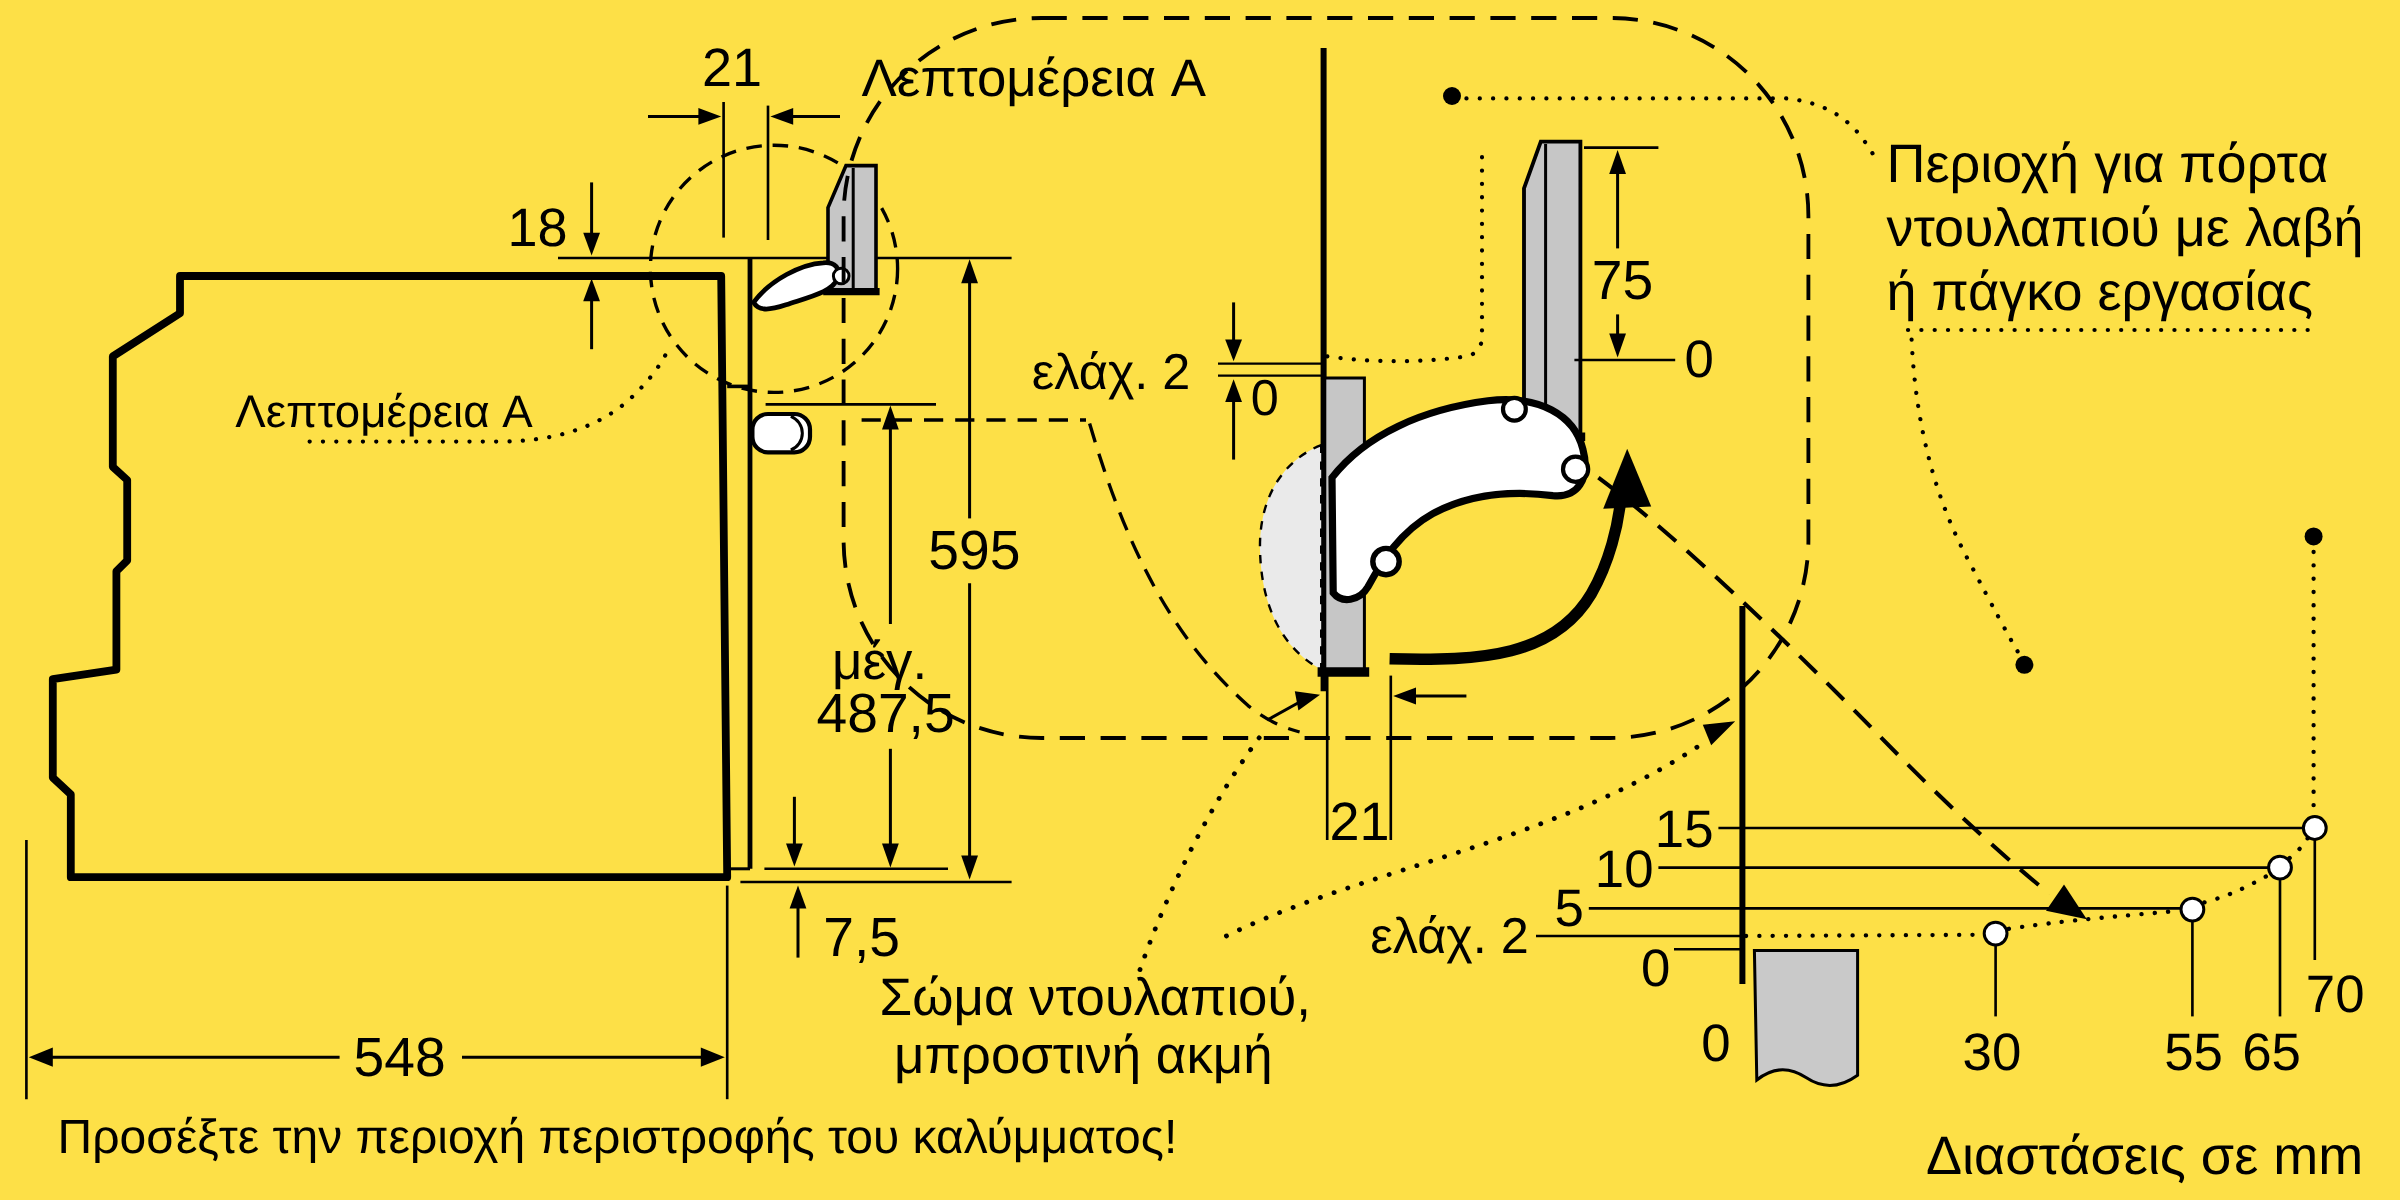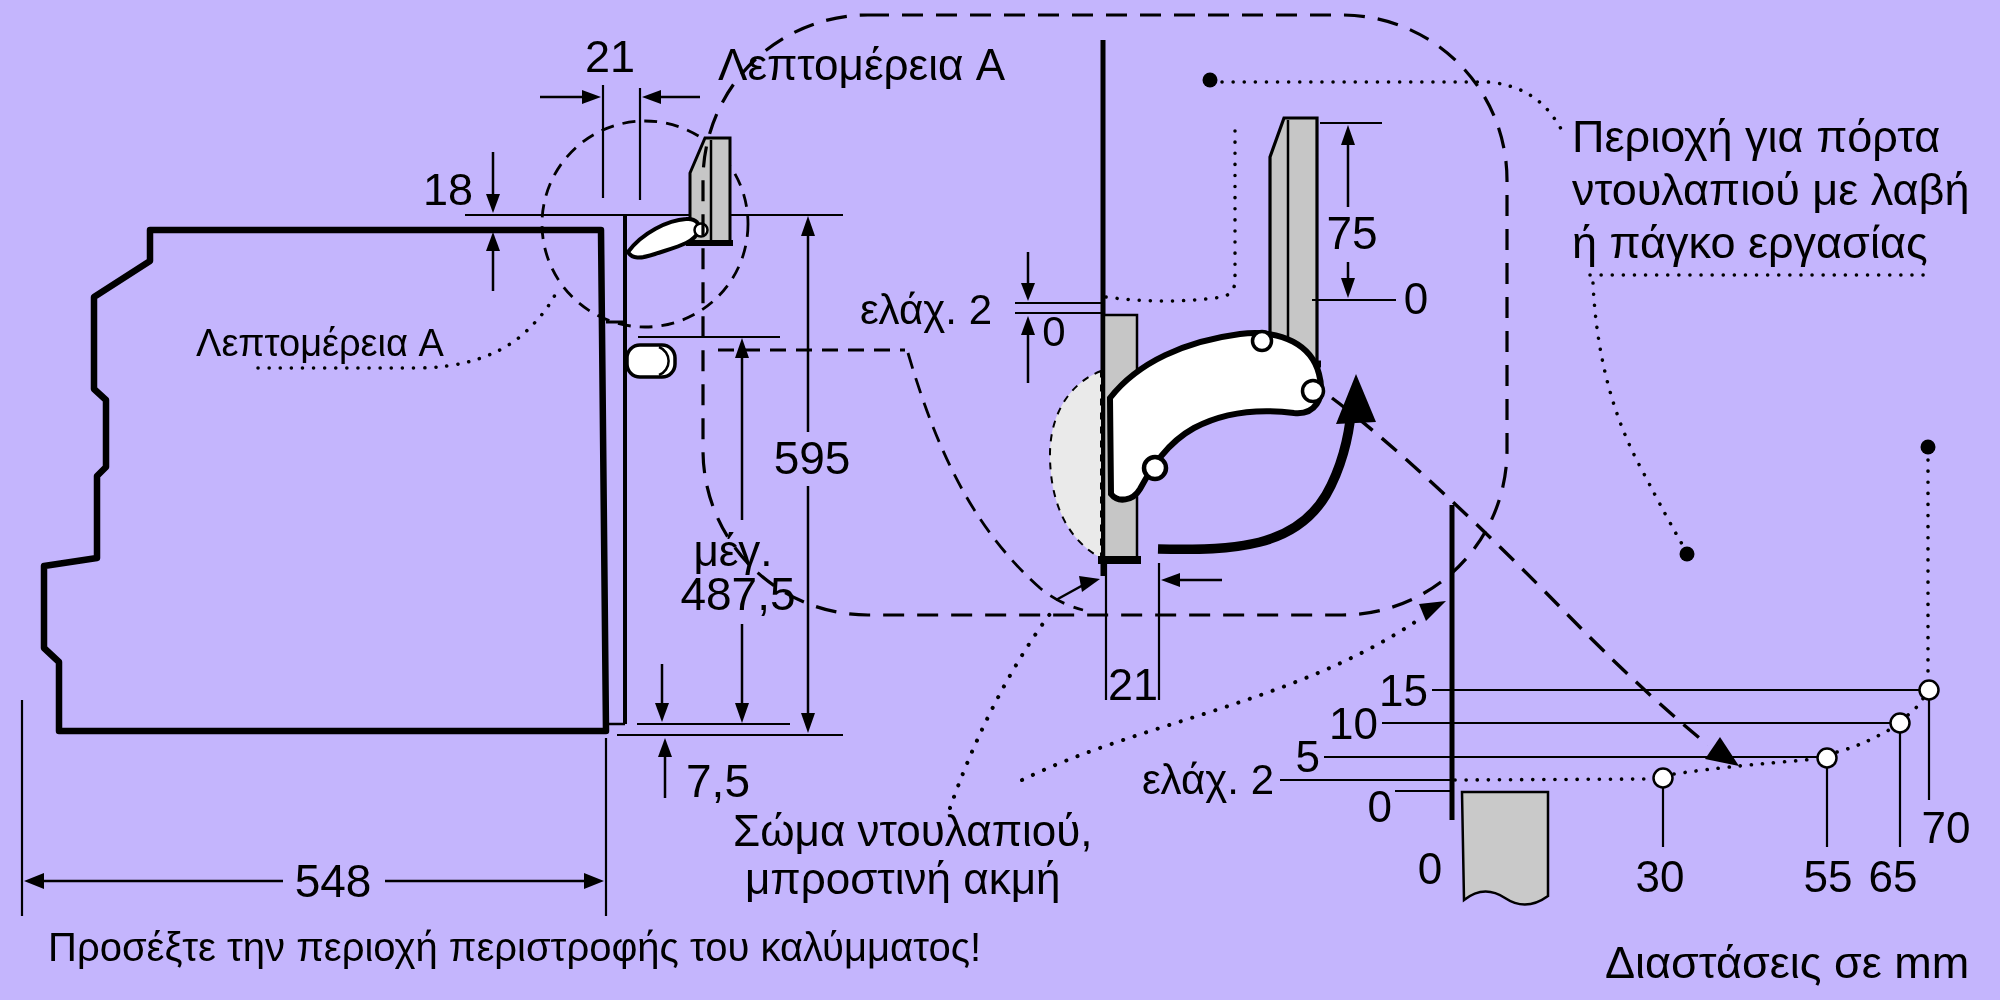--- a/index.html
+++ b/index.html
@@ -1,16 +1,16 @@
 <!DOCTYPE html>
 <html><head>
 <meta charset="utf-8">
 <style>
   html,body{margin:0;padding:0;background:#fff;}
-  .stage{position:relative;width:2000px;height:1000px;background:#c4b5fd;overflow:hidden;
+  .stage{position:relative;width:2000px;height:1000px;background:#fde047;overflow:hidden;
          font-family:"Liberation Sans","DejaVu Sans",sans-serif;}
   svg{position:absolute;left:0;top:0;}
   svg text{fill:#000;}
 </style>
 </head>
 <body>
 
 <div class="stage">
 <svg width="2000" height="1000" viewBox="0 0 2000 1000">
 

